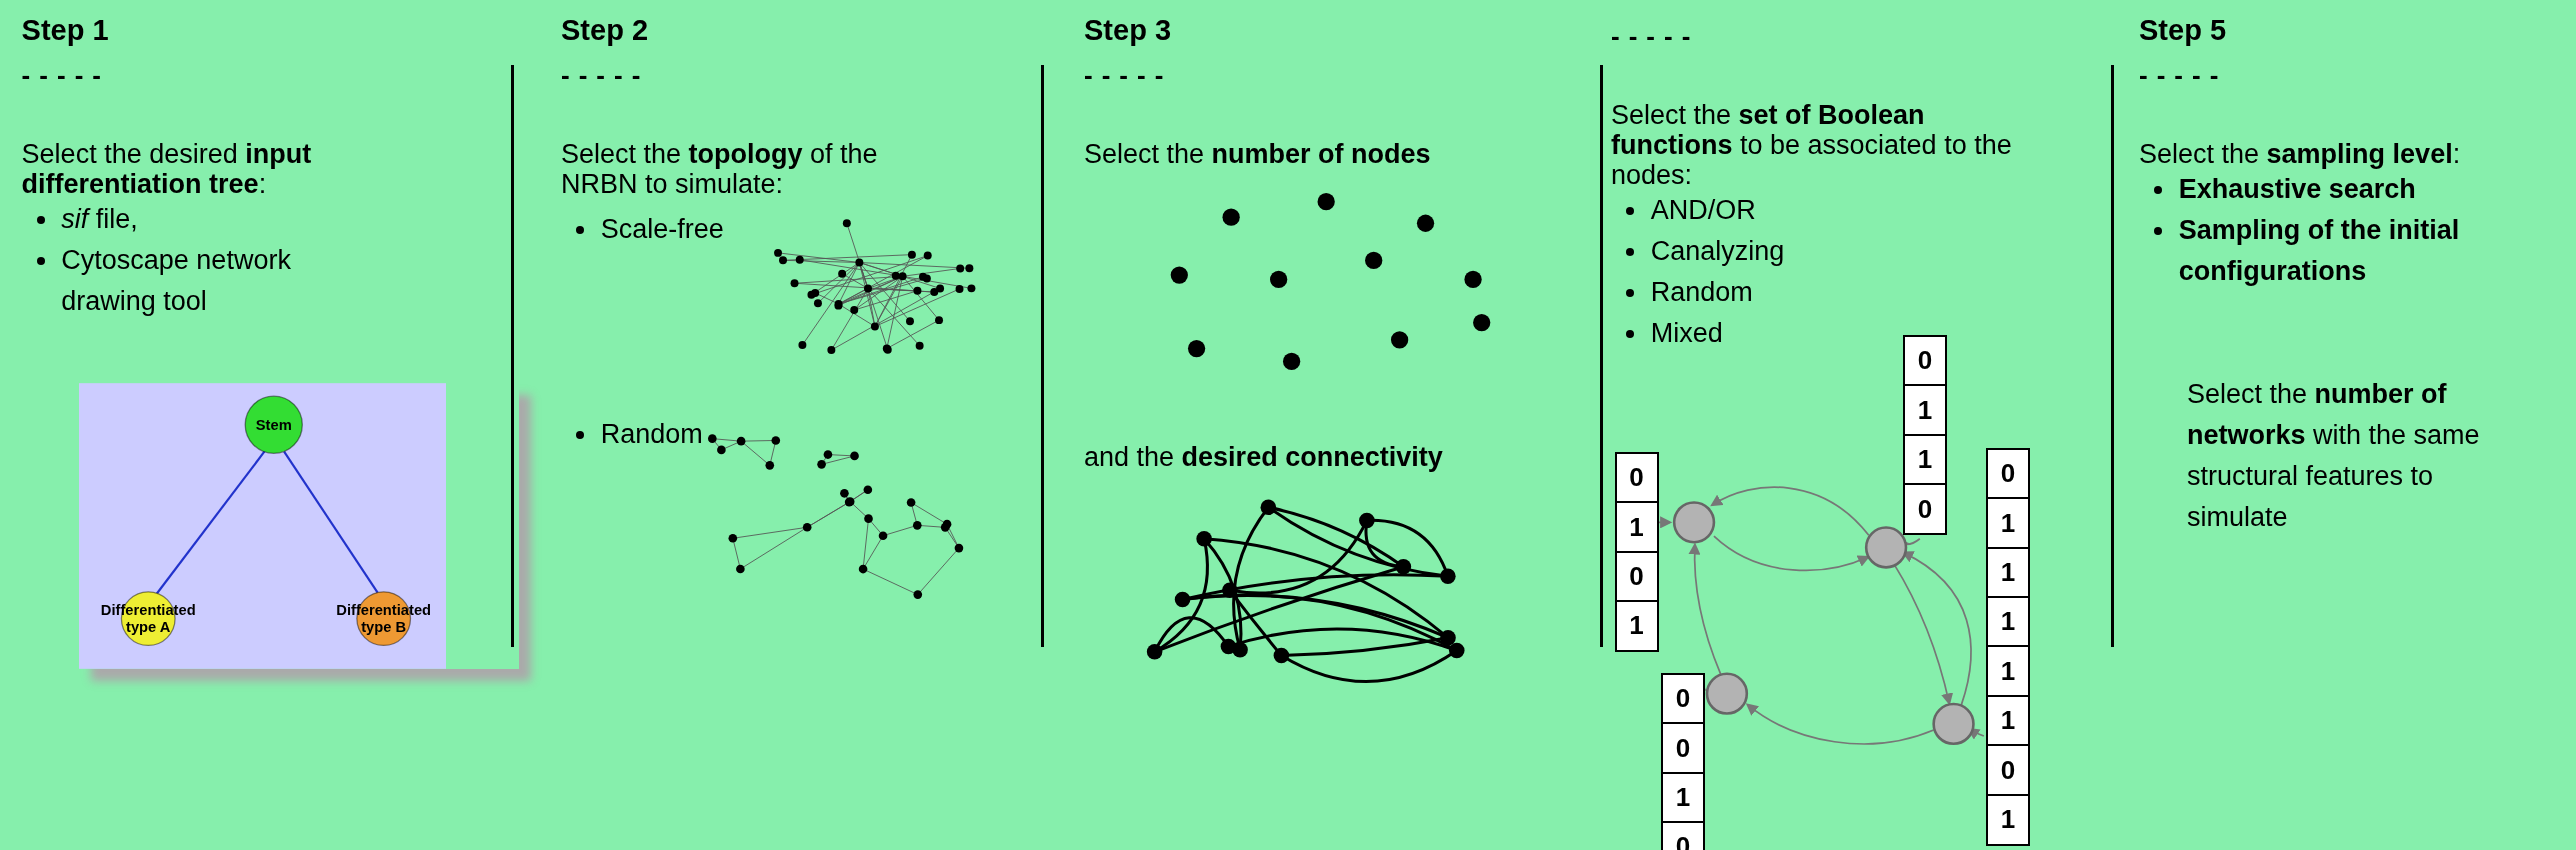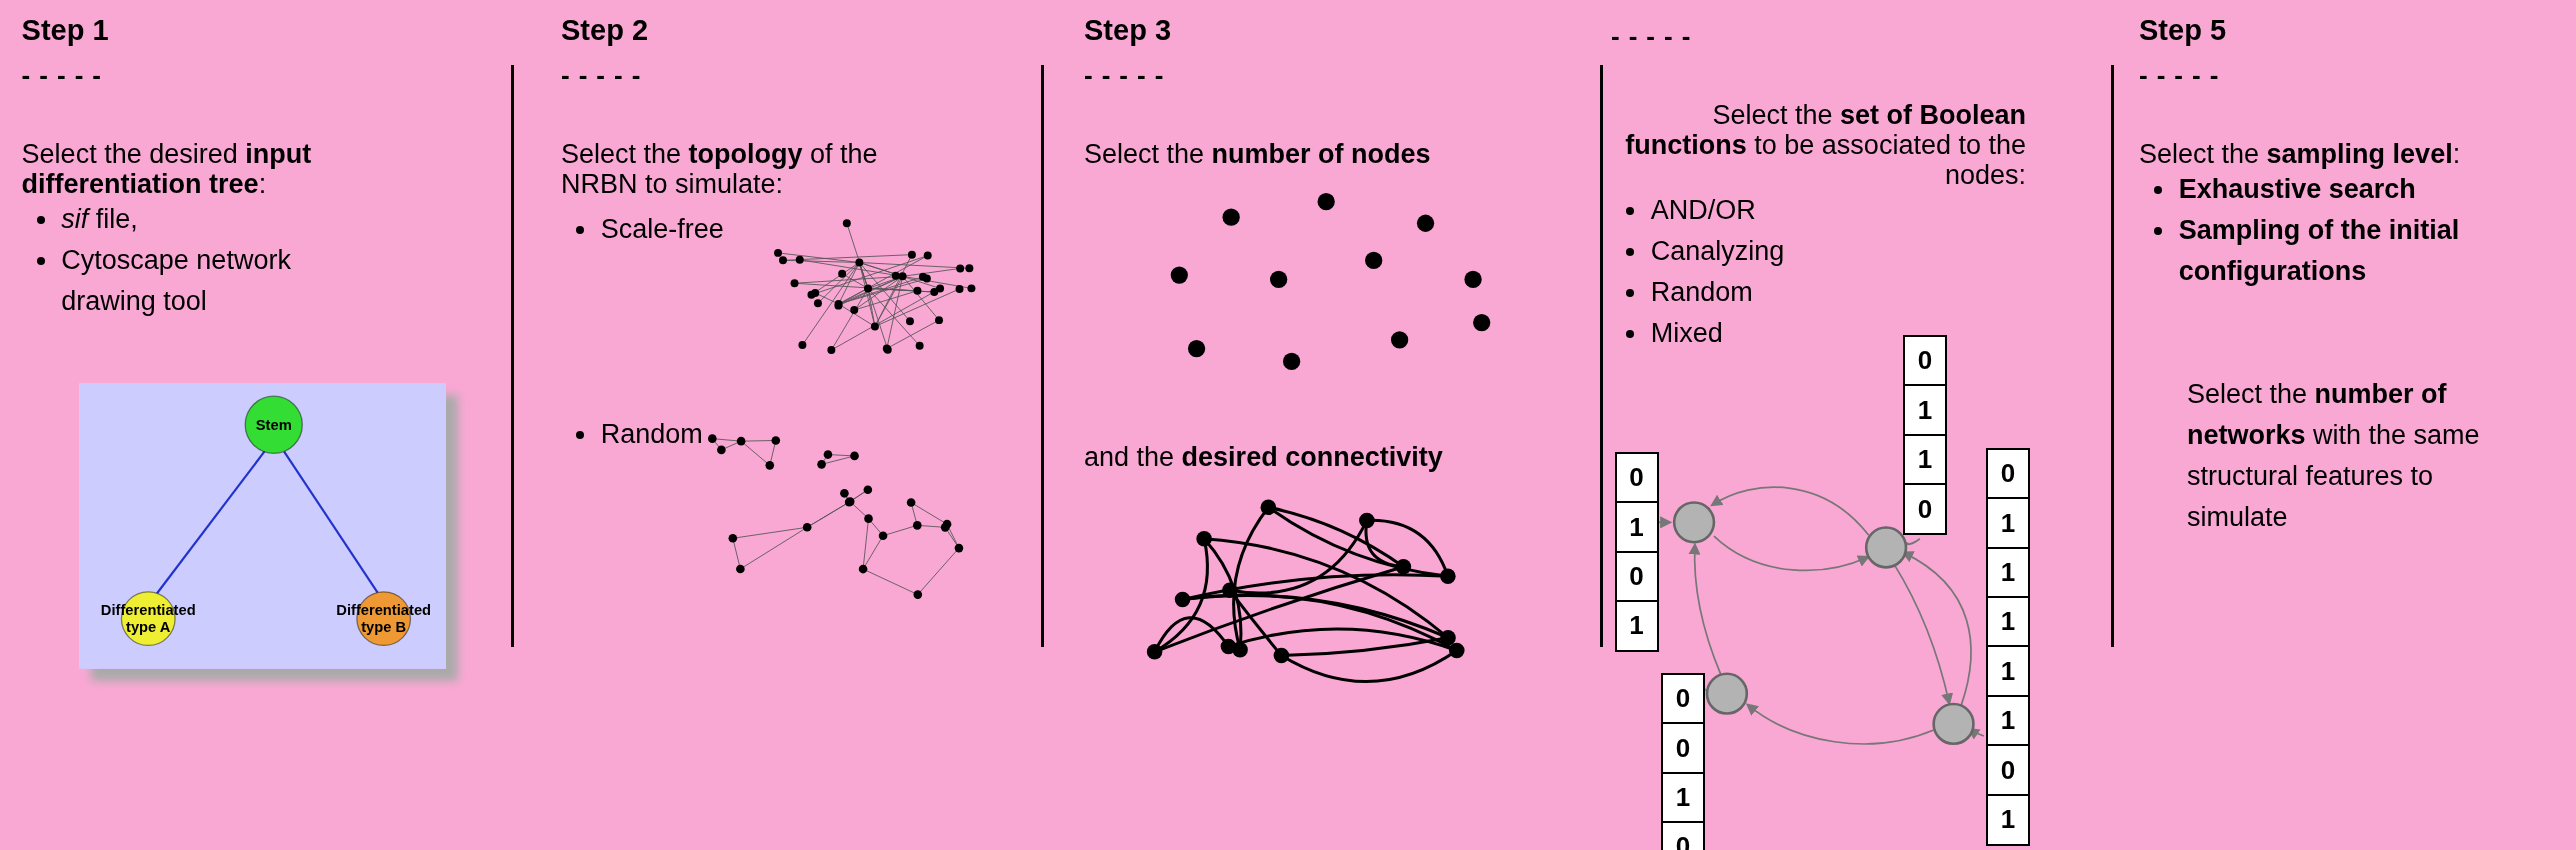--- a/index.html
+++ b/index.html
@@ -1,17 +1,17 @@
 <!DOCTYPE html>
 <html style="font-size:14px"><head>
 <meta charset="utf-8">
 <style>
   html,body{margin:0;padding:0;background:#fff;}
   .page{
-    position:relative;width:2576px;height:851px;background:#f9a8d4;
+    position:relative;width:2576px;height:851px;background:#86efac;
     font-family:"Liberation Sans",sans-serif;color:#000;overflow:hidden;
   }
   .col{position:absolute;top:8.7px;}
   #col1{left:21.6px;width:363px;}
   #col2{left:561px;width:381px;}
   #col3{left:1084px;width:519px;}
   #col4{left:1611px;width:500px;}
   #col5{left:2139px;width:389px;}
   .vline{position:absolute;top:65px;height:582px;width:2.6px;background:#000;}
   #vl1{left:511px;} #vl2{left:1041px;} #vl3{left:1600px;} #vl4{left:2111px;}
@@ -19,25 +19,25 @@
   h2.step-title{margin:4.3px 0 0;font-size:29px;line-height:35px;font-weight:bold;}
   .dashes{margin:12px 0 0;font-size:26px;line-height:31px;font-weight:bold;letter-spacing:0.9px;}
   p.desc{margin:48px 0 0;font-size:27px;line-height:30px;}
   p.desc2{margin:0;font-size:27px;line-height:41px;}
   ul.blist{list-style:disc;margin:0;padding:0 0 0 38px;font-size:27px;line-height:41px;}
   ul.blist li{padding-left:1.7px;}
   #col2 ul.blist{margin-top:10.4px;}
   #col2 li.spaced{margin-top:164px;}
   #col5 ul.blist{margin-top:0;font-weight:bold;}
   #col5 p.late{margin-top:82px;margin-left:48px;}
-  .narrow{width:415px;text-align:right;}
+  .narrow{width:415px;}
 
   
   .figure{position:absolute;}
-  #tree-fig{left:57px;top:374px;width:367px;height:286px;box-shadow:12px 12px 8.7px #aaaaaa;}
+  #tree-fig{left:57px;top:374px;width:440px;height:286px;box-shadow:12px 12px 8.7px #aaaaaa;}
   #tree-fig svg{display:block;}
   .tree-label{font-weight:bold;font-size:17px;fill:#000;}
   #sf-net{left:177px;top:186px;}
   #rand-net{left:138px;top:415px;}
   #dots-net{left:56px;top:184px;}
   #col3 .second-text{position:absolute;left:0;top:428px;}
   #conn-net{left:49px;top:472px;}
 
   
   #bool-diagram{left:0;top:322px;width:500px;height:554px;}

